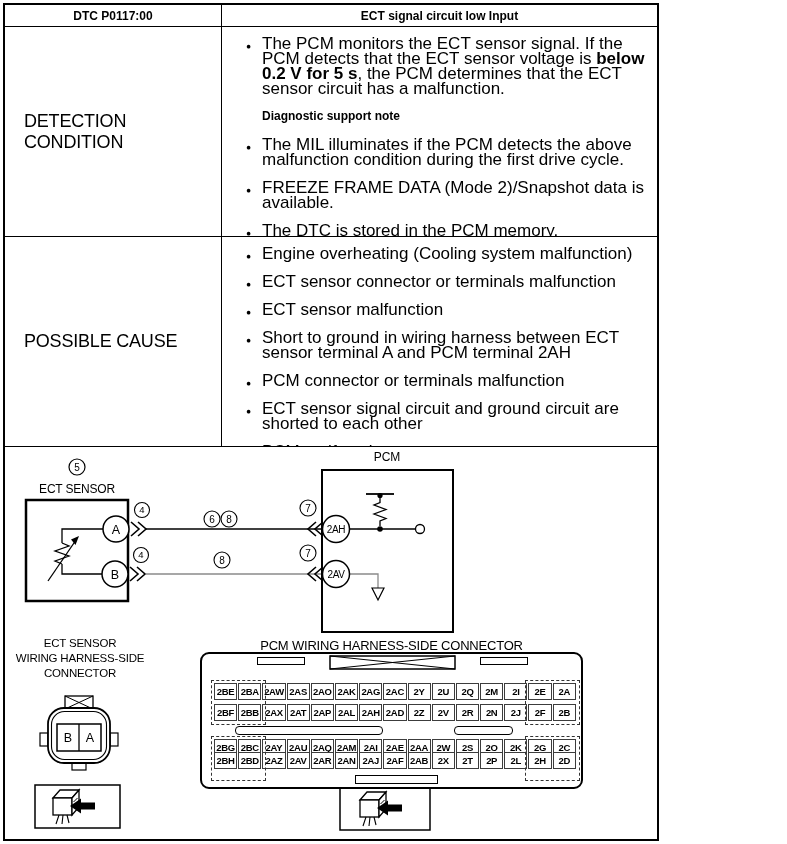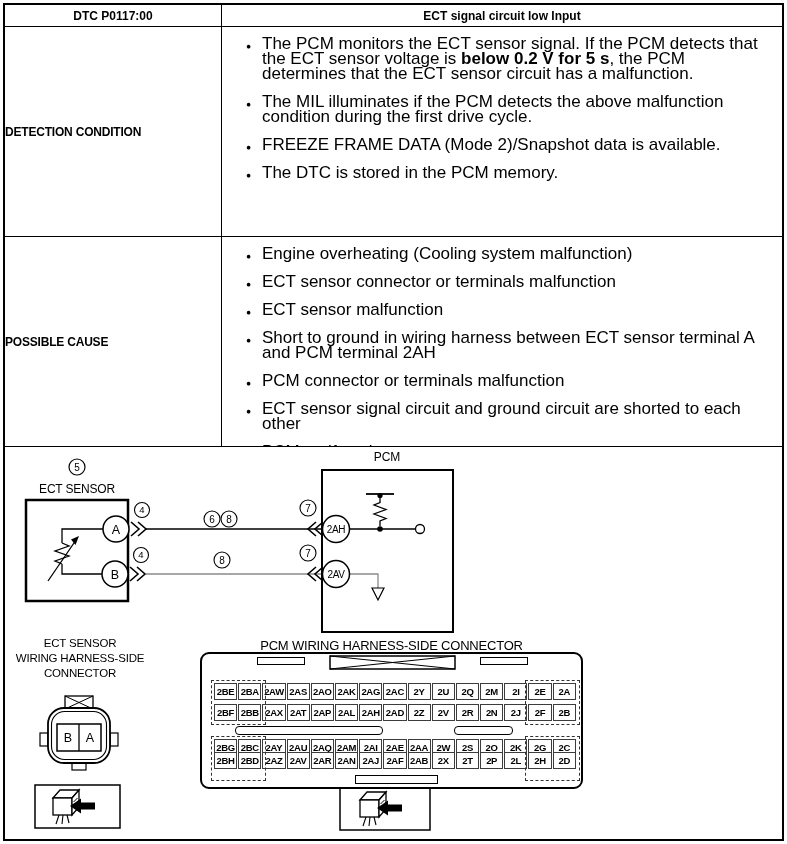--- a/index.html
+++ b/index.html
@@ -2,34 +2,34 @@
 <html><head>
 <meta charset="utf-8">
 <style>
   html,body { margin:0; padding:0; }
   body {
     width:787px; height:844px; position:relative; background:#fff;
     font-family:"Liberation Sans", sans-serif; color:#000;
     -webkit-font-smoothing:none;
   }
   .page {
-    position:absolute; left:3px; top:3px; width:781px; height:838px;
+    position:absolute; left:3px; top:3px; width:656px; height:838px;
     border:2.5px solid #000; background:#fff; box-sizing:border-box;
   }
   
   .dtc-table { display:grid; grid-template-columns:217px 1fr; }
   .hdr {
     height:22px; display:flex; align-items:center; justify-content:center;
     font-weight:bold; font-size:12px; border-bottom:1.5px solid #000; box-sizing:border-box;
   }
   .hdr.left { border-right:1.5px solid #000; }
   .label-cell {
-    height:210px; display:flex; align-items:center; font-weight:bold; font-size:12px;
+    height:210px; display:flex; align-items:center; font-weight:normal; font-size:18px;
     border-right:1.5px solid #000; border-bottom:1.5px solid #000;
-    padding-left:0; box-sizing:border-box; letter-spacing:-0.2px;
+    padding-left:19px; box-sizing:border-box; letter-spacing:-0.2px;
   }
   .content-cell {
     height:210px; border-bottom:1.5px solid #000; box-sizing:border-box;
     padding:9px 12px 0 23px; overflow:hidden;
   }
   .bullet {
     position:relative; padding-left:17px; font-size:17px; line-height:15px;
     margin-bottom:13px; max-width:505px;
   }
   .bullet::before { content:"\25CF"; position:absolute; left:1px; top:2.5px; font-size:8.5px; }
@@ -80,20 +80,21 @@
 
 <div class="page">
 
   <div class="dtc-table">
     <div class="hdr left">DTC P0117:00</div>
     <div class="hdr">ECT signal circuit low Input</div>
 
     <div class="label-cell">DETECTION CONDITION</div>
     <div class="content-cell">
       <div class="bullet"><span>The PCM monitors the ECT sensor signal. If the PCM detects that the ECT sensor voltage is </span><b>below 0.2 V for 5 s</b><span>, the PCM determines that the ECT sensor circuit has a malfunction.</span></div>
+      <div class="note-heading">Diagnostic support note</div>
       <div>
           <div class="bullet">The MIL illuminates if the PCM detects the above malfunction condition during the first drive cycle.</div>
           <div class="bullet">FREEZE FRAME DATA (Mode 2)/Snapshot data is available.</div>
           <div class="bullet">The DTC is stored in the PCM memory.</div>
         </div>
     </div>
 
     <div class="label-cell">POSSIBLE CAUSE</div>
     <div class="content-cell">
       <div>

